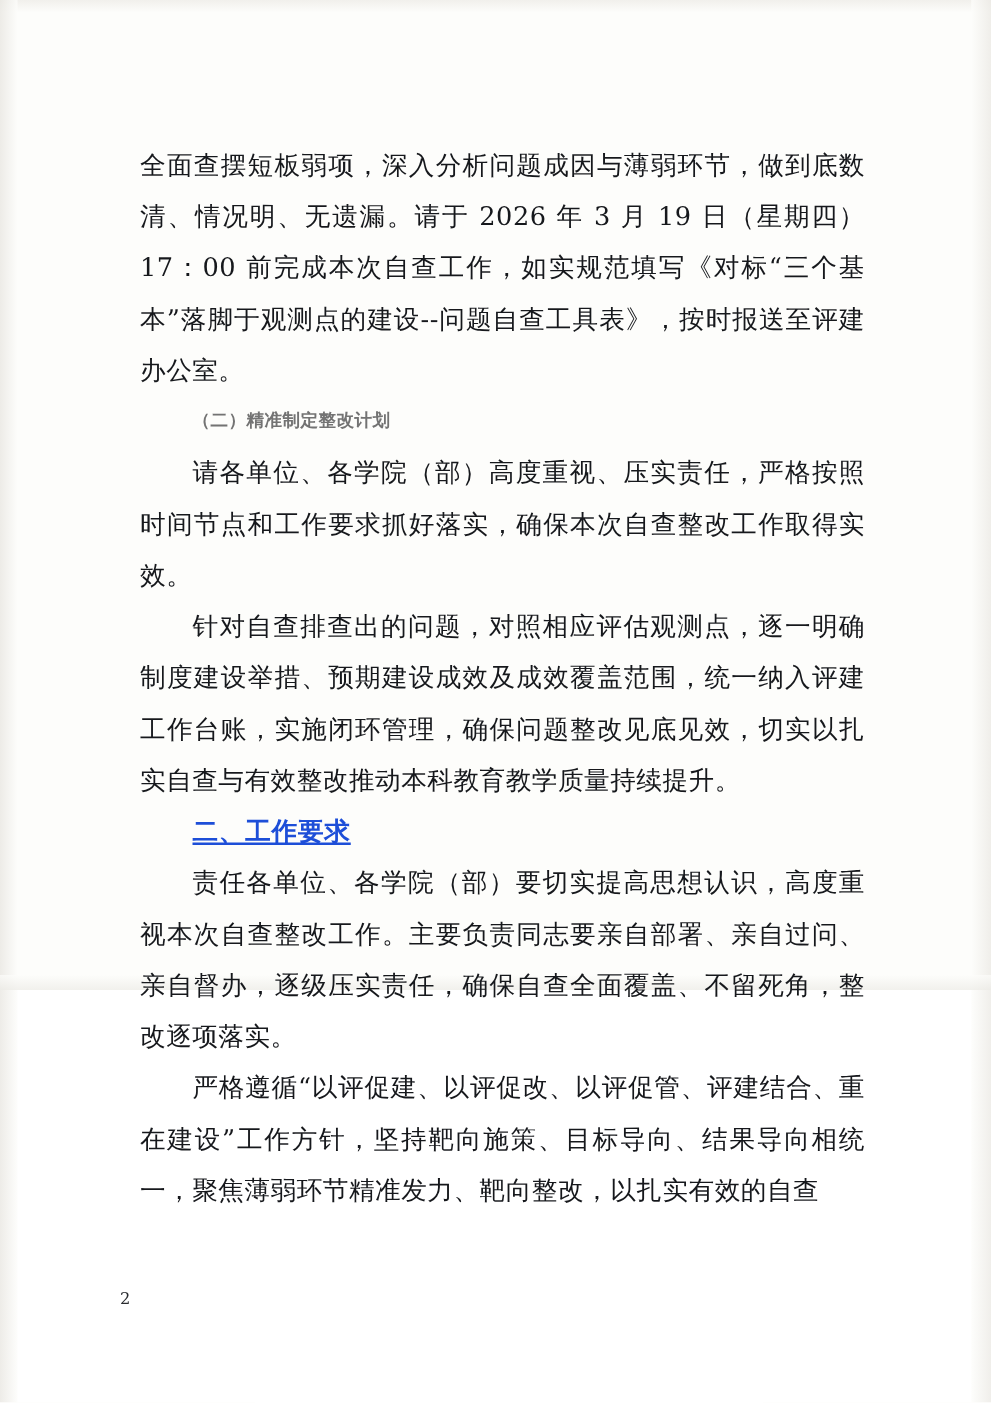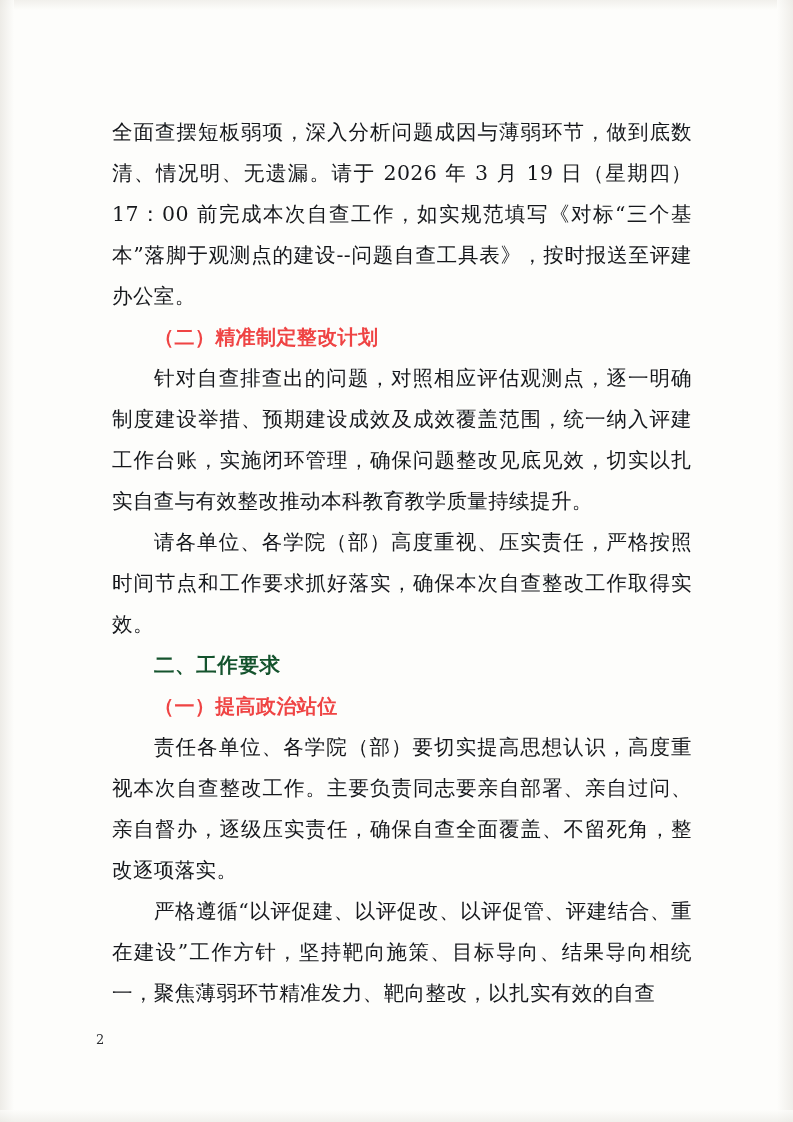--- a/index.html
+++ b/index.html
@@ -11,21 +11,21 @@
     height: 1122px;
     background: #ffffff;
     font-family: "DejaVu Serif", "Liberation Serif", serif;
     position: relative;
     overflow: hidden;
   }
   .page {
     position: absolute;
     left: 0; top: 0;
     width: 793px;
-    height: 1122px;
+    height: 792px;
     background: #fdfdfb;
   }
   
   .scan-edge-left {
     position: absolute;
     left: 0; top: 0;
     width: 14px; height: 1122px;
     background: linear-gradient(to right, #e9e7e2, #fdfdfb);
     opacity: 0.8;
   }
@@ -69,30 +69,31 @@
     font-family: "DejaVu Serif", "Liberation Serif", serif;
   }
   p.indent {
     text-indent: 42px;
   }
   p.heading {
     margin: 0;
     font-size: 20.5px;
     line-height: 41px;
     font-weight: bold;
-    color: #14532d;
+    color: #1d4ed8;
     text-indent: 42px;
     letter-spacing: 0.6px;
+    text-decoration: underline;
   }
   p.subheading {
     margin: 0;
-    font-size: 20px;
+    font-size: 14px;
     line-height: 41px;
     font-weight: bold;
-    color: #ef4444;
+    color: #737373;
     text-indent: 42px;
     letter-spacing: 0.4px;
   }
   .page-number {
     position: absolute;
     left: 96px;
     top: 1032px;
     font-size: 13px;
     color: #2a2c30;
     font-family: "DejaVu Serif", "Liberation Serif", serif;
@@ -103,22 +104,21 @@
 
 <div class="page">
   <div class="scan-edge-top"></div>
   <div class="scan-edge-left"></div>
   <div class="scan-edge-right"></div>
   <div class="scan-edge-bottom"></div>
 
   <div class="content">
     <p class="body-text">全面查摆短板弱项，深入分析问题成因与薄弱环节，做到底数清、情况明、无遗漏。请于 2026 年 3 月 19 日（星期四）17：00 前完成本次自查工作，如实规范填写《对标“三个基本”落脚于观测点的建设--问题自查工具表》，按时报送至评建办公室。</p>
     <p class="subheading">（二）精准制定整改计划</p>
+    <p class="body-text indent">请各单位、各学院（部）高度重视、压实责任，严格按照时间节点和工作要求抓好落实，确保本次自查整改工作取得实效。</p>
     <p class="body-text indent">针对自查排查出的问题，对照相应评估观测点，逐一明确制度建设举措、预期建设成效及成效覆盖范围，统一纳入评建工作台账，实施闭环管理，确保问题整改见底见效，切实以扎实自查与有效整改推动本科教育教学质量持续提升。</p>
-    <p class="body-text indent">请各单位、各学院（部）高度重视、压实责任，严格按照时间节点和工作要求抓好落实，确保本次自查整改工作取得实效。</p>
     <p class="heading">二、工作要求</p>
-    <p class="subheading">（一）提高政治站位</p>
     <p class="body-text indent">责任各单位、各学院（部）要切实提高思想认识，高度重视本次自查整改工作。主要负责同志要亲自部署、亲自过问、亲自督办，逐级压实责任，确保自查全面覆盖、不留死角，整改逐项落实。</p>
     <p class="body-text indent">严格遵循“以评促建、以评促改、以评促管、评建结合、重在建设”工作方针，坚持靶向施策、目标导向、结果导向相统一，聚焦薄弱环节精准发力、靶向整改，以扎实有效的自查</p>
   </div>
 
   <div class="page-number">2</div>
 </div>
 
 </body></html>

